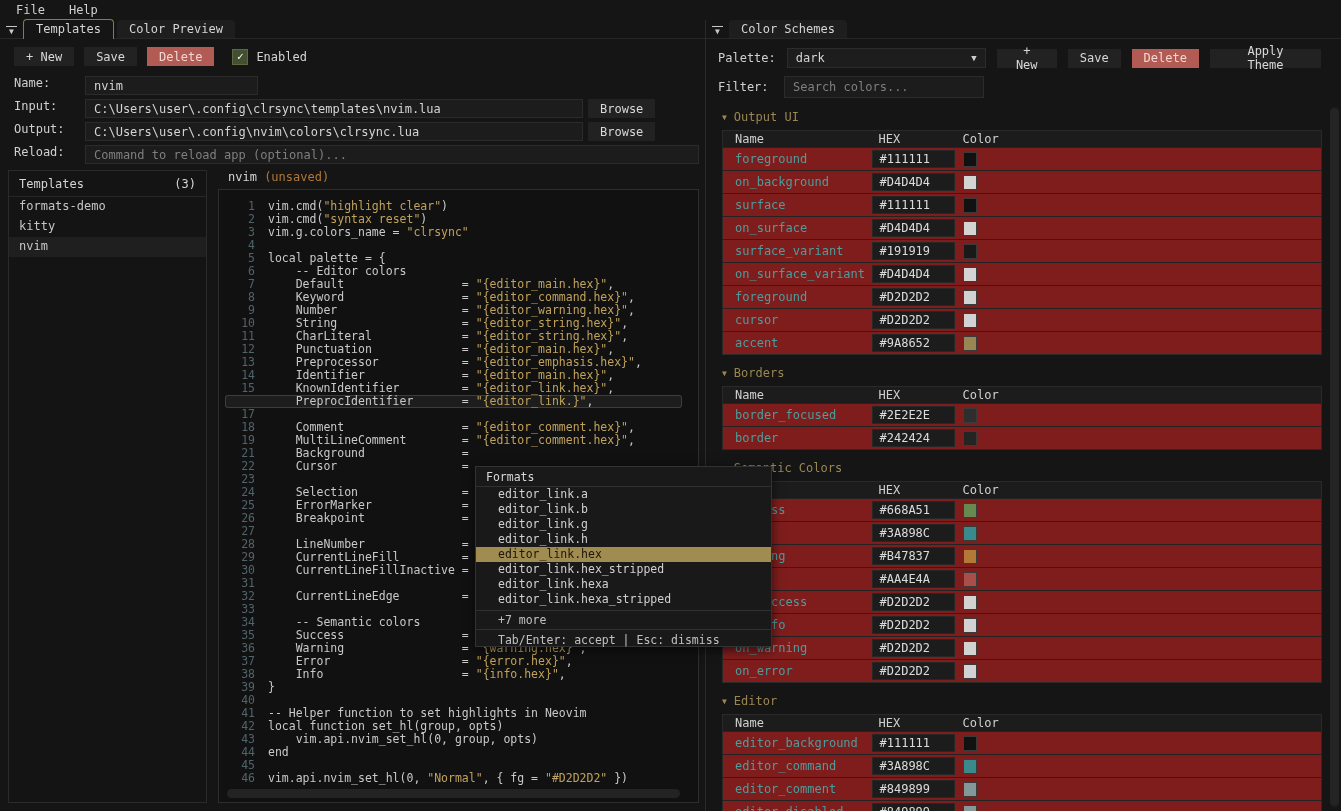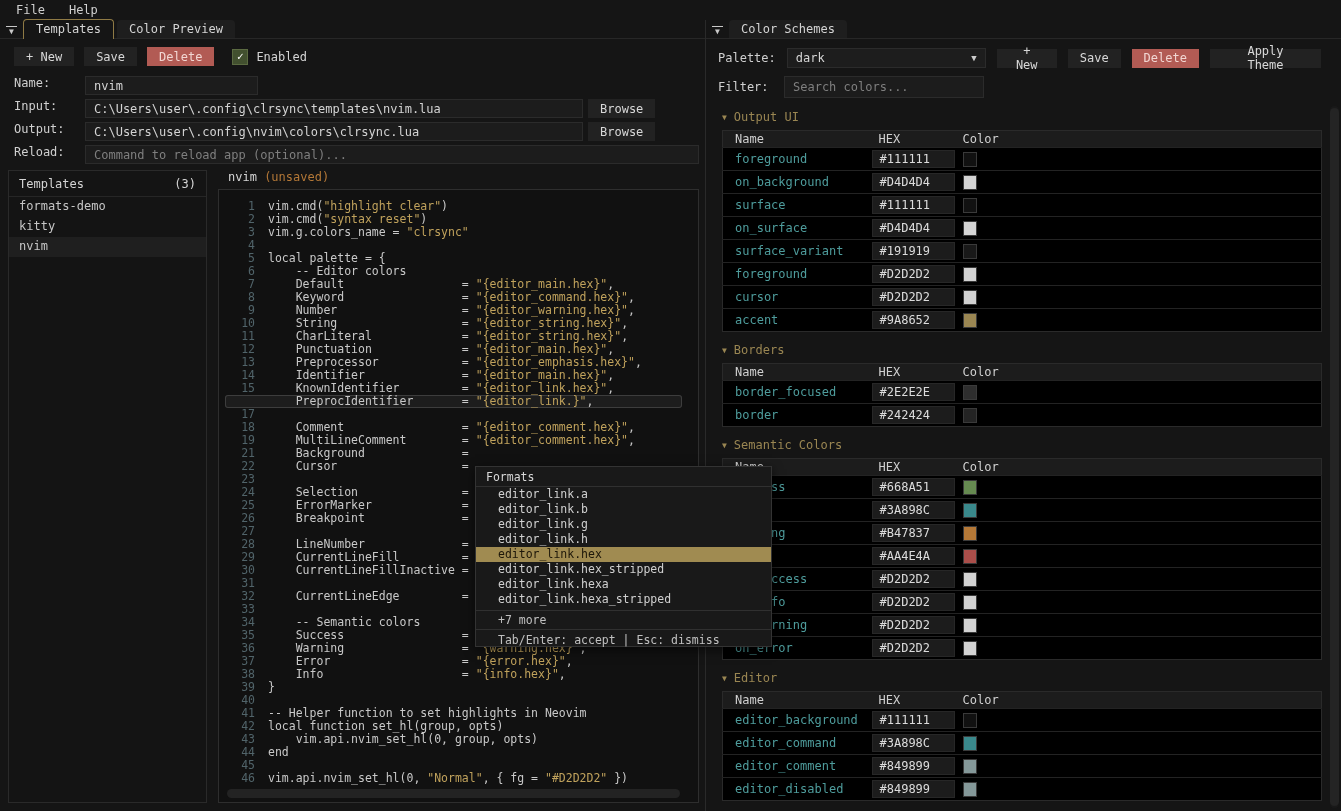--- a/index.html
+++ b/index.html
@@ -70,21 +70,21 @@
             align-items:center; justify-content:space-between; padding:0 8px; cursor:pointer; }
   .select .caret { font-size:9px; color:#cccccc; }
   .apply { margin-left:auto; margin-right:10px; padding:0 16px; }
   .filter-row { display:flex; align-items:center; padding:8px 0 2px 12px;gap:8px; }
   .filter-row .form-label { width:58px; }
   .filter-input { width:200px; height:22px; }
   .sections { flex:1; overflow:hidden; padding:10px 0 0 16px; }
   .section { margin-bottom:11px; }
   .section-header { display:flex; align-items:center; gap:7px; color:#9A8652; padding:0 0 6px 0; }
   .section-caret { font-size:8px; }
-  table.clr { width:600px; border-collapse:collapse; border:1px solid #2a2a2a; background:#000000;padding-left:44px; }
+  table.clr { width:600px; border-collapse:collapse; border:1px solid #2a2a2a; background:#7f1d1d;padding-left:44px; }
   table.clr th { font-weight:normal; text-align:left; color:#d0d0d0; background:#1c1c1c; height:17px; }
   table.clr th.c-name, table.clr td.c-name { width:146px; padding-left:12px; }
   table.clr th.c-hex { padding-left:10px; }
   table.clr td.c-hex { width:90px; padding:0; }
   table.clr th.c-color, table.clr td.c-color { padding-left:4px; }
   table.clr td { height:23px; border-top:1px solid #232323; }
   td.c-name { color:#4E9C9C; }
   .hexbox { display:inline-block; width:83px; background:#1c1c1c; border:1px solid #272727; color:#dcdcdc; padding:1px 7px; margin-left:3px; }
   .swatch { width:14px; height:15px; border:1px solid #3a3a3a; }
   .v-scrollbar { position:absolute; right:2px; top:86px; bottom:3px; width:9px; background:#191919; border-radius:5px; z-index:10; }
@@ -277,20 +277,27 @@
                 </td>
               </tr>
               <tr>
                 <td class="c-name">surface_variant</td>
                 <td class="c-hex"><span class="hexbox">#191919</span></td>
                 <td class="c-color">
                   <div class="swatch" style="background:#191919"></div>
                 </td>
               </tr>
               <tr>
+                <td class="c-name">on_surface_variant</td>
+                <td class="c-hex"><span class="hexbox">#D4D4D4</span></td>
+                <td class="c-color">
+                  <div class="swatch" style="background:#D4D4D4"></div>
+                </td>
+              </tr>
+              <tr>
                 <td class="c-name">foreground</td>
                 <td class="c-hex"><span class="hexbox">#D2D2D2</span></td>
                 <td class="c-color">
                   <div class="swatch" style="background:#D2D2D2"></div>
                 </td>
               </tr>
               <tr>
                 <td class="c-name">cursor</td>
                 <td class="c-hex"><span class="hexbox">#D2D2D2</span></td>
                 <td class="c-color">

